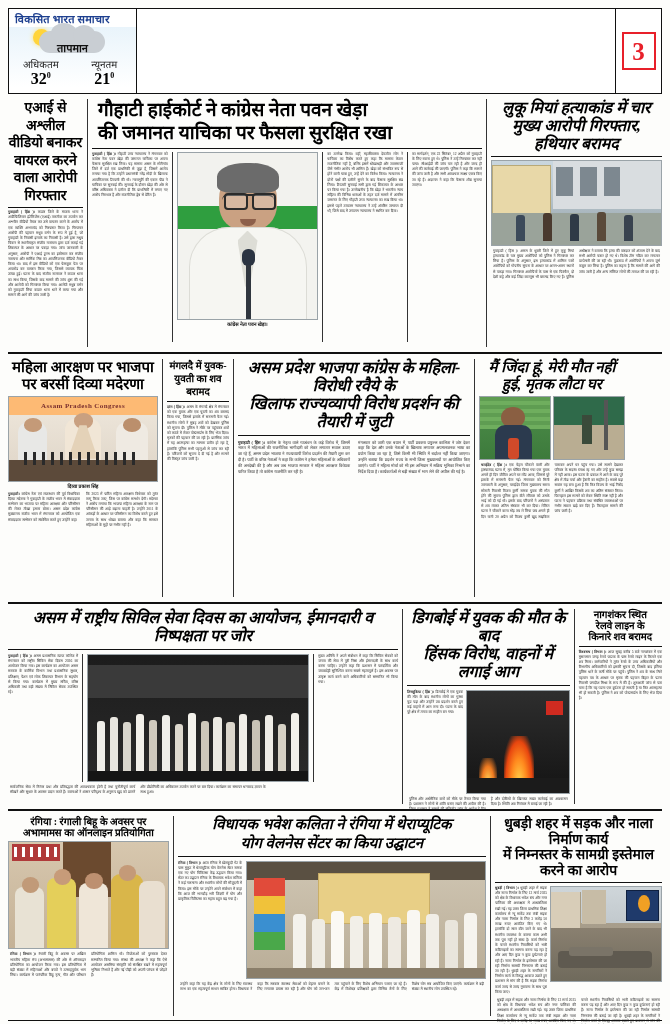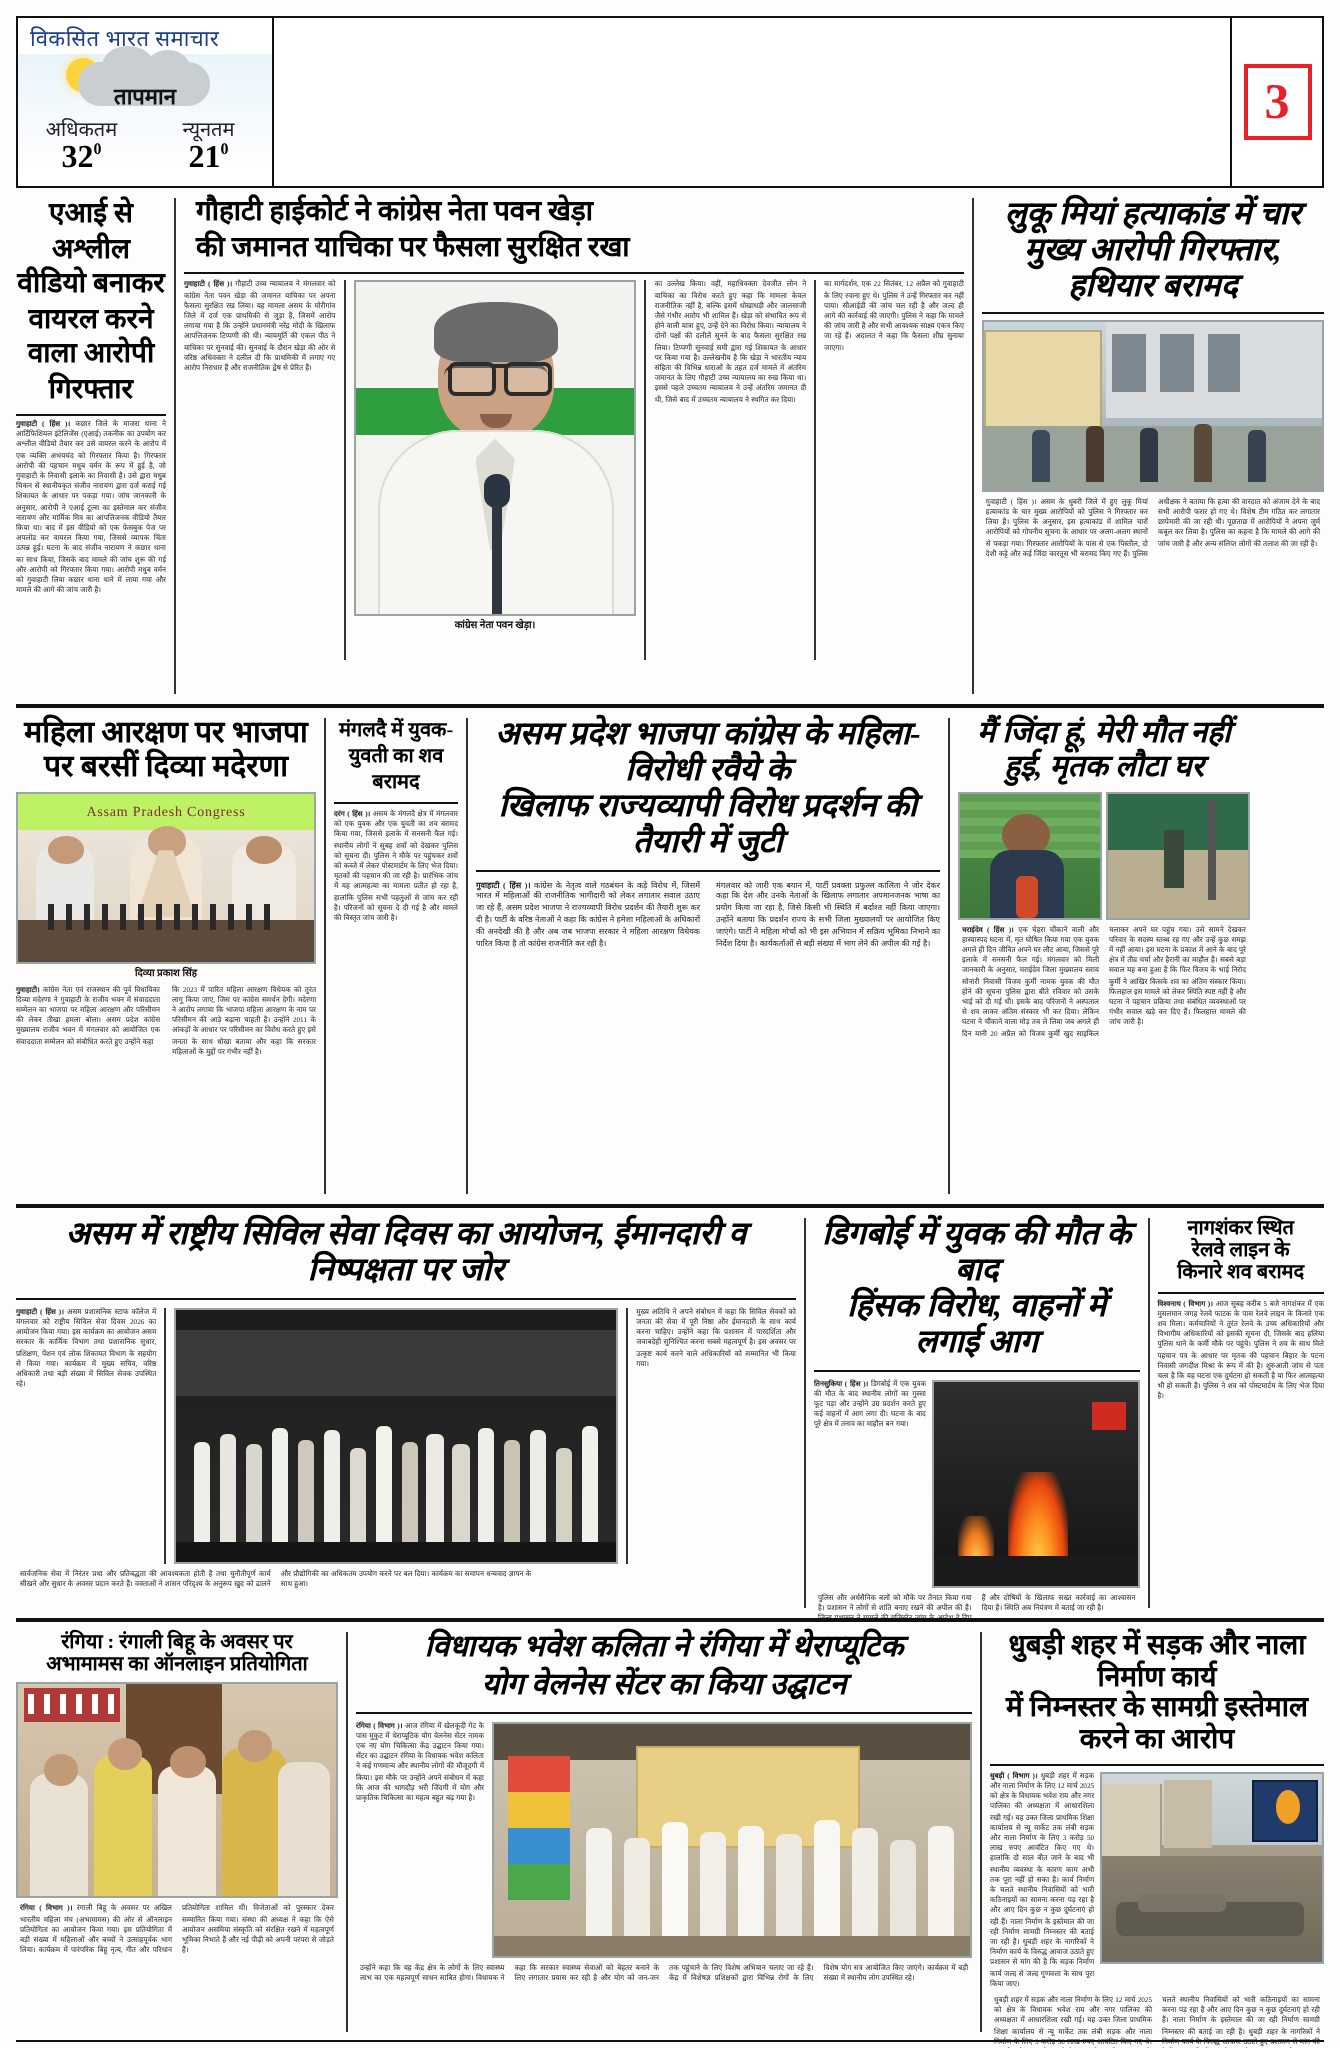--- a/index.html
+++ b/index.html
@@ -6,21 +6,21 @@
   body{font-family:"Liberation Serif",serif;}
   #page{
     position:relative;width:670px;height:1024px;background:#fdfdfb;
     margin:0 auto;overflow:hidden;box-sizing:border-box;
     padding:8px 8px 6px 8px;
   }
 
   
   .masthead{position:relative;height:86px;border:1px solid #111;box-sizing:border-box;overflow:hidden;background:#fff;}
   .mh-left{position:absolute;left:0;top:0;width:128px;height:100%;box-sizing:border-box;border-right:1px solid #111;background:#fff;}
-  .brandbar{font-size:11px;font-weight:normal;color:#1d3f8f;padding:2px 4px 1px 6px;letter-spacing:.2px;}
+  .brandbar{font-size:11px;font-weight:bold;color:#1d3f8f;padding:2px 4px 1px 6px;letter-spacing:.2px;}
   .wx{position:relative;height:60px;background:linear-gradient(#e9f4fb,#ffffff);}
   .cloud{position:absolute;left:30px;top:4px;width:66px;height:22px;background:#c9ced3;border-radius:12px;}
   .cloud:before{content:"";position:absolute;left:12px;top:-8px;width:26px;height:20px;background:#c9ced3;border-radius:50%;}
   .cloud:after{content:"";position:absolute;left:34px;top:-6px;width:22px;height:18px;background:#c9ced3;border-radius:50%;}
   .sun{position:absolute;left:24px;top:2px;width:17px;height:17px;background:#ffd43b;border-radius:50%;box-shadow:0 0 5px #ffe27a;}
   .wx-title{position:absolute;left:0;right:0;top:13px;text-align:center;font-size:11px;font-weight:bold;color:#111;}
   .wx-cols{position:absolute;left:0;right:0;top:30px;display:flex;}
   .wx-col{flex:1;text-align:center;}
   .wx-lbl{font-size:10px;color:#222;}
   .wx-val{font-size:16px;font-weight:bold;color:#000;line-height:1.05;}
@@ -46,21 +46,21 @@
     -webkit-text-stroke:1px #5b1010;text-shadow:2px 2px 0 #ffffff;}
   .mh-date{position:absolute;left:0;right:0;bottom:6px;text-align:center;}
   .mh-date span{background:rgba(255,255,255,.88);padding:1px 12px;border-radius:9px;font-size:8.5px;font-weight:bold;color:#111;}
   .mh-pg{position:absolute;right:0;top:0;width:46px;height:100%;box-sizing:border-box;
     border-left:1px solid #111;background:#fff;display:flex;align-items:center;justify-content:center;}
   .pgbox{width:30px;height:34px;border:2px solid #e8202a;color:#e8202a;font-size:25px;font-weight:bold;
     display:flex;align-items:center;justify-content:center;line-height:1;}
 
   
   .hl{font-weight:bold;color:#000;line-height:1.12;text-align:center;}
-  .hl-xl{font-size:14px;}
+  .hl-xl{font-size:19px;}
   .hl-lg{font-size:15px;}
   .hl-md{font-size:16px;font-style:italic;}
   .hl-sm{font-size:10px;}
   .hl-xs{font-size:14px;}
   .hl-ital{font-style:italic;}
   .body{font-size:3.6px;line-height:1.45;text-align:justify;color:#1a1a1a;
         -webkit-hyphens:auto;hyphens:auto;word-spacing:.2px;}
   .body.b4{font-size:4px;}
   .dl{font-weight:bold;}
   .cap{font-size:5px;font-weight:bold;text-align:center;color:#111;padding-top:1px;}
@@ -185,21 +185,21 @@
 
   <div class="rule-thick"></div>
 
   <div class="row" style="height:238px;">
 
     <div style="width:150px;">
       <div class="hl hl-lg">महिला आरक्षण पर भाजपा</div>
       <div class="hl hl-lg">पर बरसीं दिव्या मदेरणा</div>
       <div class="ph mt3" style="height:86px;">
         <div class="sky" style="background:linear-gradient(#efe8dd,#ded4c6);"></div>
-        <div style="position:absolute;left:0;right:0;top:0;height:22%;background:#bef264;display:flex;align-items:center;justify-content:center;font-size:7px;font-weight:normal;color:#7a2f2f;letter-spacing:.4px;overflow:hidden;">Assam Pradesh Congress</div>
+        <div style="position:absolute;left:0;right:0;top:0;height:22%;background:#fdba74;display:flex;align-items:center;justify-content:center;font-size:7px;font-weight:bold;color:#7a2f2f;letter-spacing:.4px;overflow:hidden;">Assam Pradesh Congress</div>
         <div style="position:absolute;left:6%;top:30%;width:20%;height:46%;background:#e8e8e6;border-radius:10px 10px 0 0;"></div>
         <div style="position:absolute;left:10%;top:26%;width:12%;height:16%;background:#c49a78;border-radius:50%;"></div>
         <div style="position:absolute;left:38%;top:26%;width:24%;height:52%;background:#f1e6d6;border-radius:12px 12px 0 0;"></div>
         <div style="position:absolute;left:44%;top:20%;width:13%;height:18%;background:#c9a080;border-radius:50%;"></div>
         <div style="position:absolute;left:40%;top:34%;width:20%;height:40%;background:#e4d2b8;clip-path:polygon(38% 0,62% 0,100% 100%,0 100%);"></div>
         <div style="position:absolute;right:6%;top:30%;width:22%;height:48%;background:#efeae2;border-radius:10px 10px 0 0;"></div>
         <div style="position:absolute;right:11%;top:26%;width:12%;height:16%;background:#bb8f6c;border-radius:50%;"></div>
         <div style="position:absolute;left:0;right:0;bottom:0;height:24%;background:#5c4a3a;"></div>
         <div style="position:absolute;left:10%;bottom:18%;width:78%;height:16%;background:repeating-linear-gradient(90deg,#2a2a2a 0 3px,transparent 3px 9px);"></div>
       </div>

